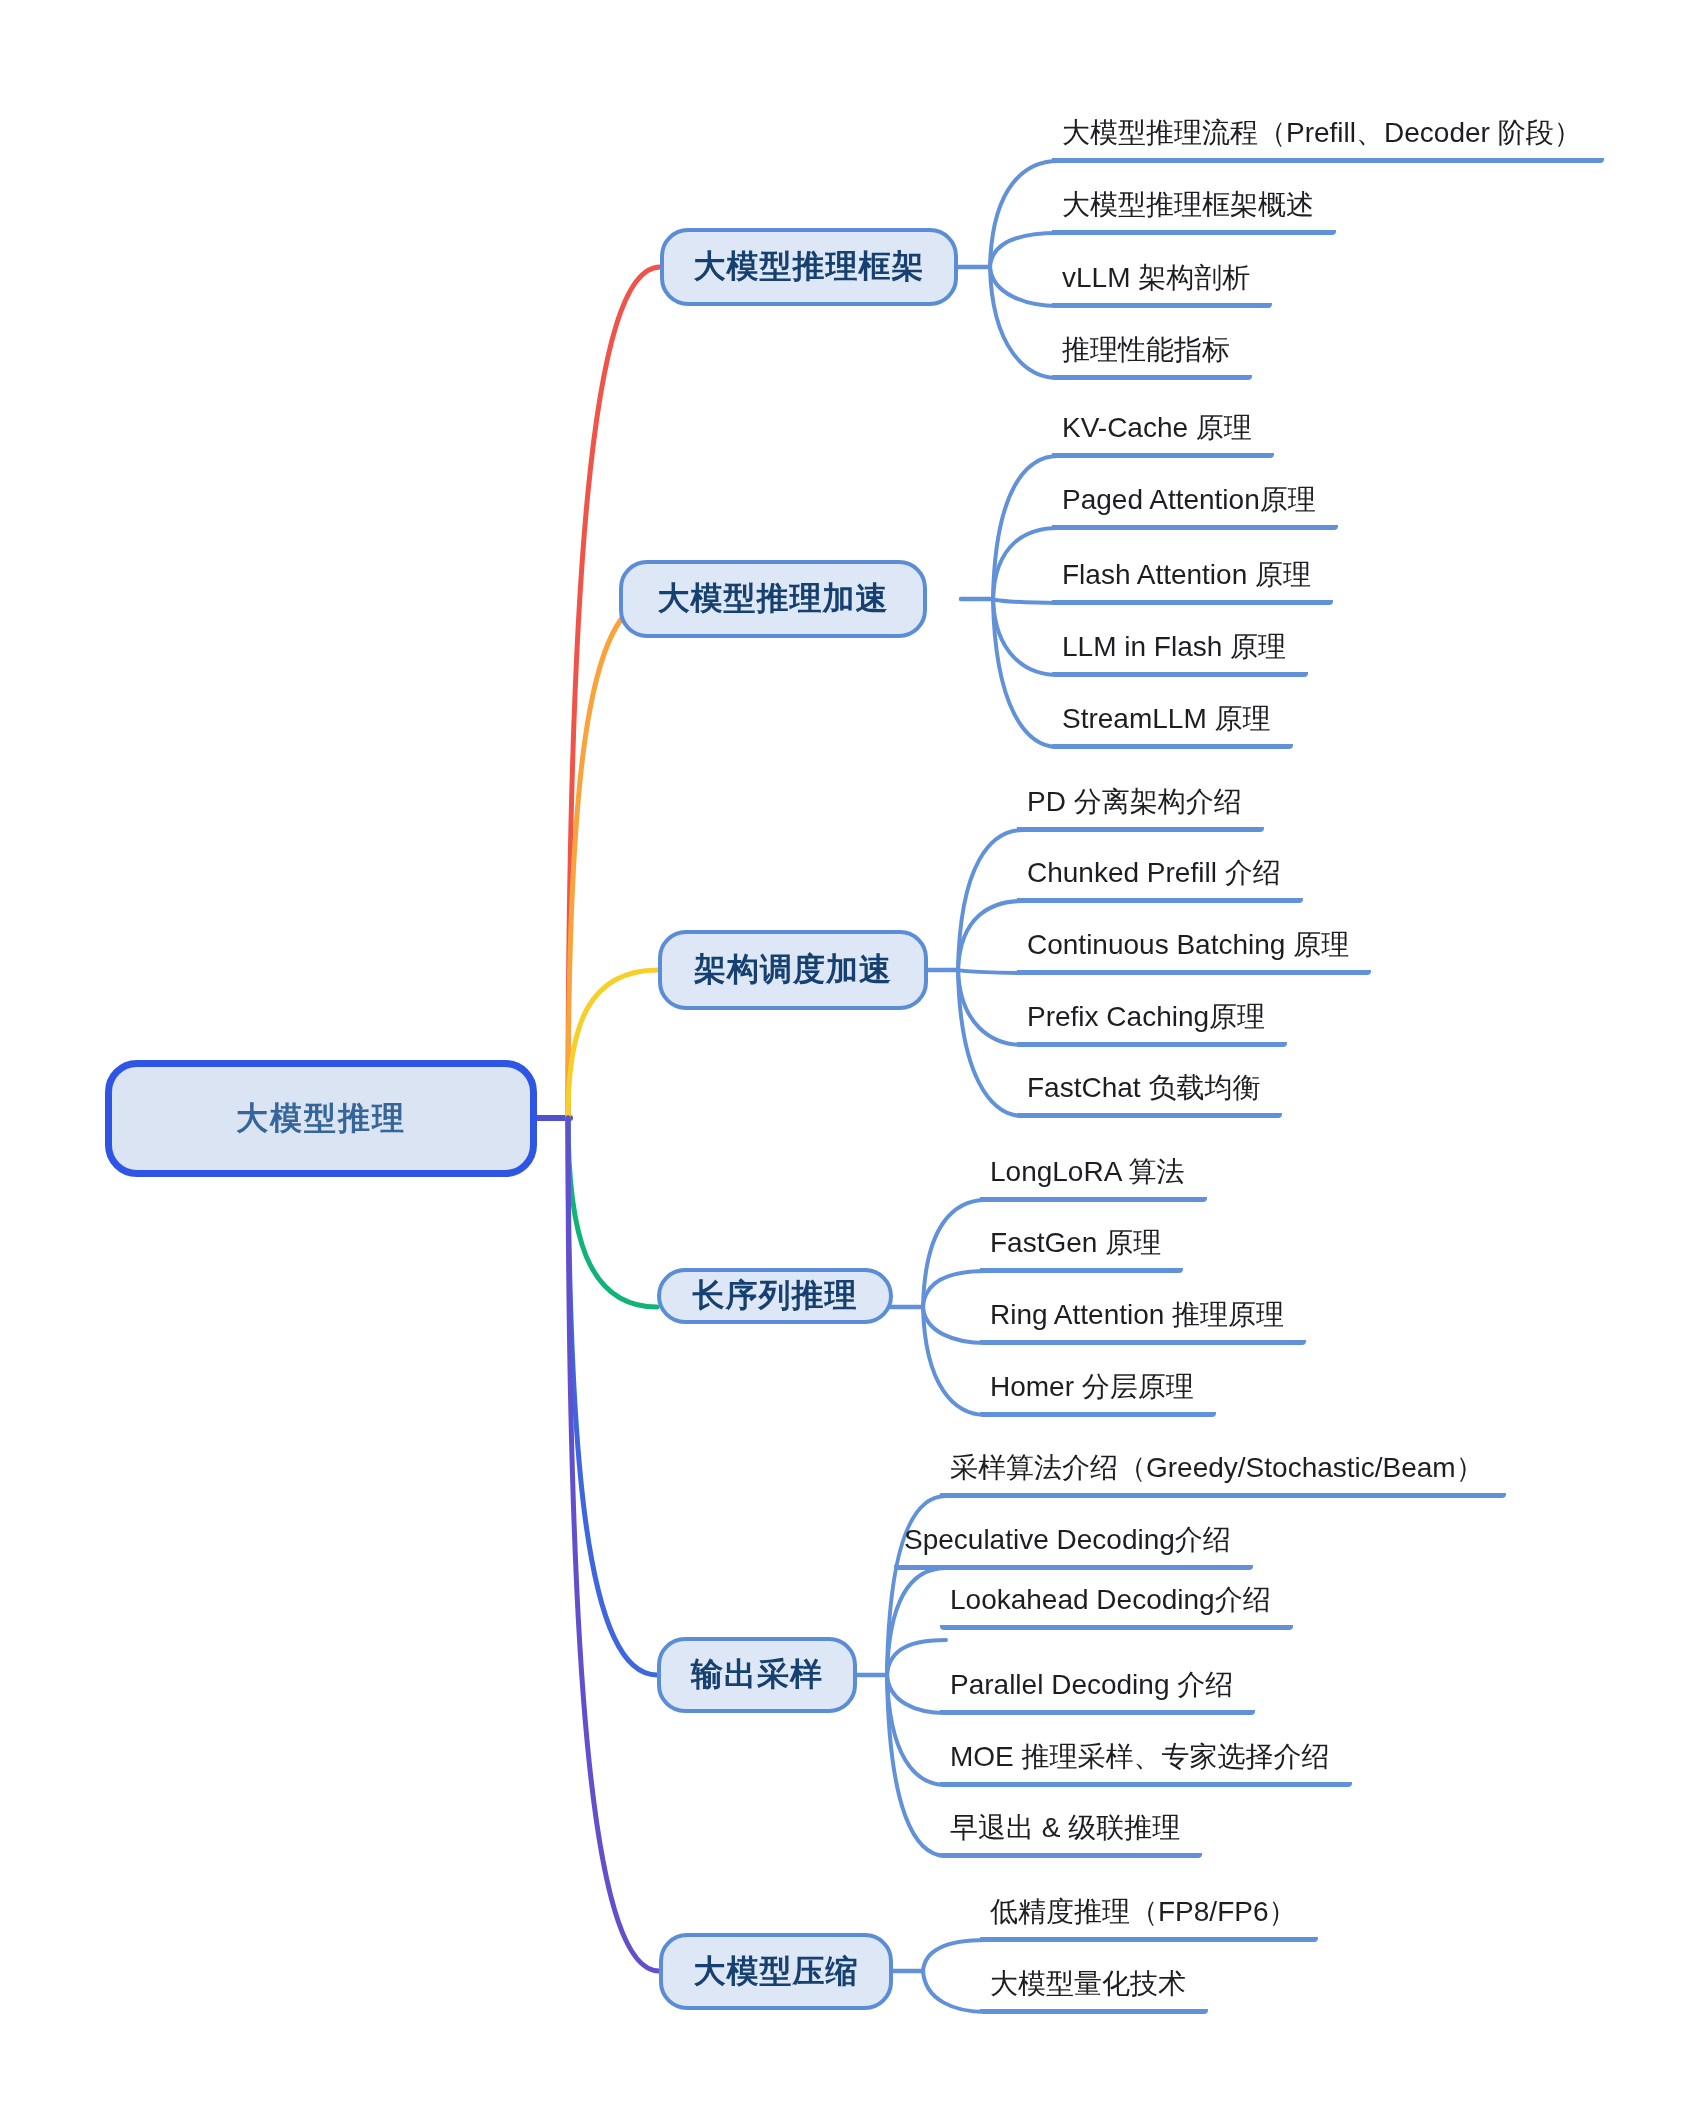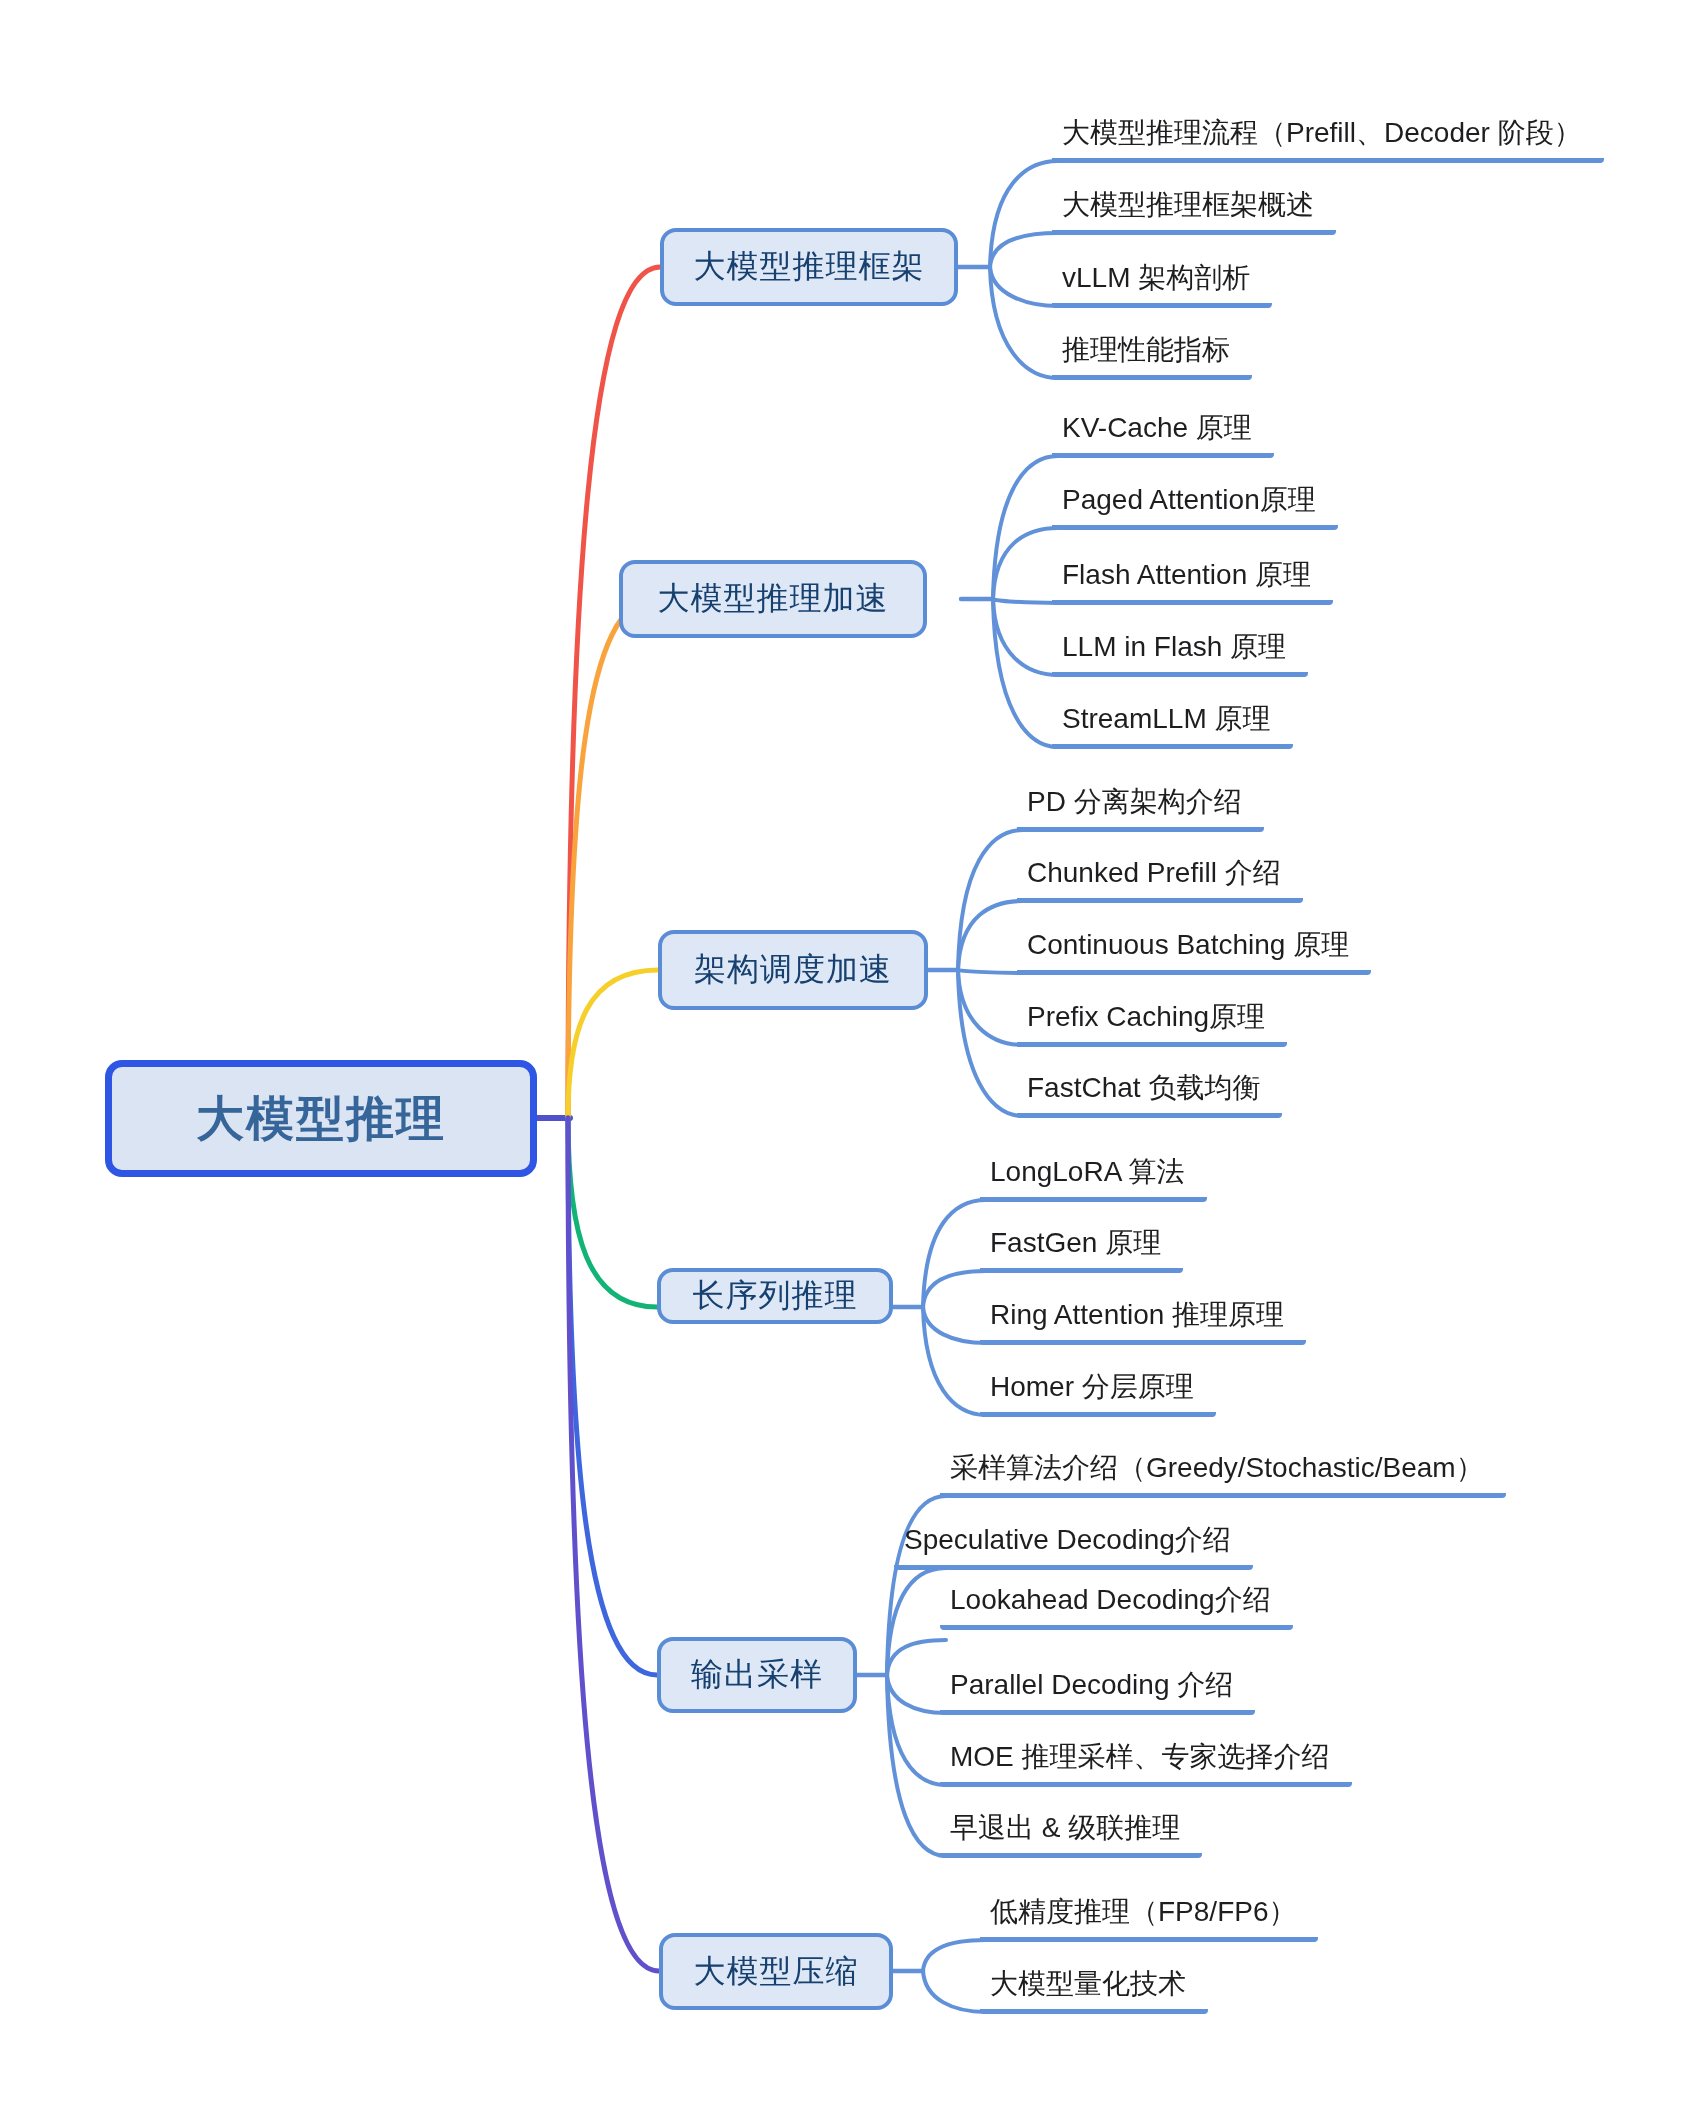--- a/index.html
+++ b/index.html
@@ -14,32 +14,32 @@
   svg.links path{fill:none;stroke-linecap:round;}
   .main-link{stroke-width:5px;}
   .stub-link{stroke:var(--connector,#6191d8);stroke-width:4.5px;}
   .root-stub{stroke:var(--root-stub,#4f52c8);stroke-width:6px;}
   .leaf-link{stroke:var(--connector,#6191d8);stroke-width:4px;}
   .central-node{
     position:absolute;box-sizing:border-box;
     display:flex;align-items:center;justify-content:center;
     background:var(--central-fill,#dbe4f2);
     border:7px solid var(--central-border,#2f55e5);
-    border-radius:17px;
+    border-radius:32px;
     color:var(--central-text,#36659a);
-    font-weight:700;font-size:48px;letter-spacing:2px;
+    font-weight:700;font-size:32px;letter-spacing:2px;
   }
   .branch-node{
     position:absolute;box-sizing:border-box;
     display:flex;align-items:center;justify-content:center;
     background:var(--branch-fill,#dde7f5);
     border:4px solid var(--branch-border,#5b8dd6);
-    border-radius:16px;
+    border-radius:28px;
     color:var(--branch-text,#16406f);
-    font-weight:400;font-size:32px;letter-spacing:1px;
+    font-weight:700;font-size:32px;letter-spacing:1px;
     white-space:nowrap;
   }
   .leaf{
     position:absolute;
     font-size:28px;line-height:34px;
     color:var(--leaf-text,#1e1e20);
     padding:0 22px 8px 10px;
     border-bottom:5px solid var(--connector,#6191d8);
     border-radius:0 0 4px 4px;
     white-space:nowrap;

